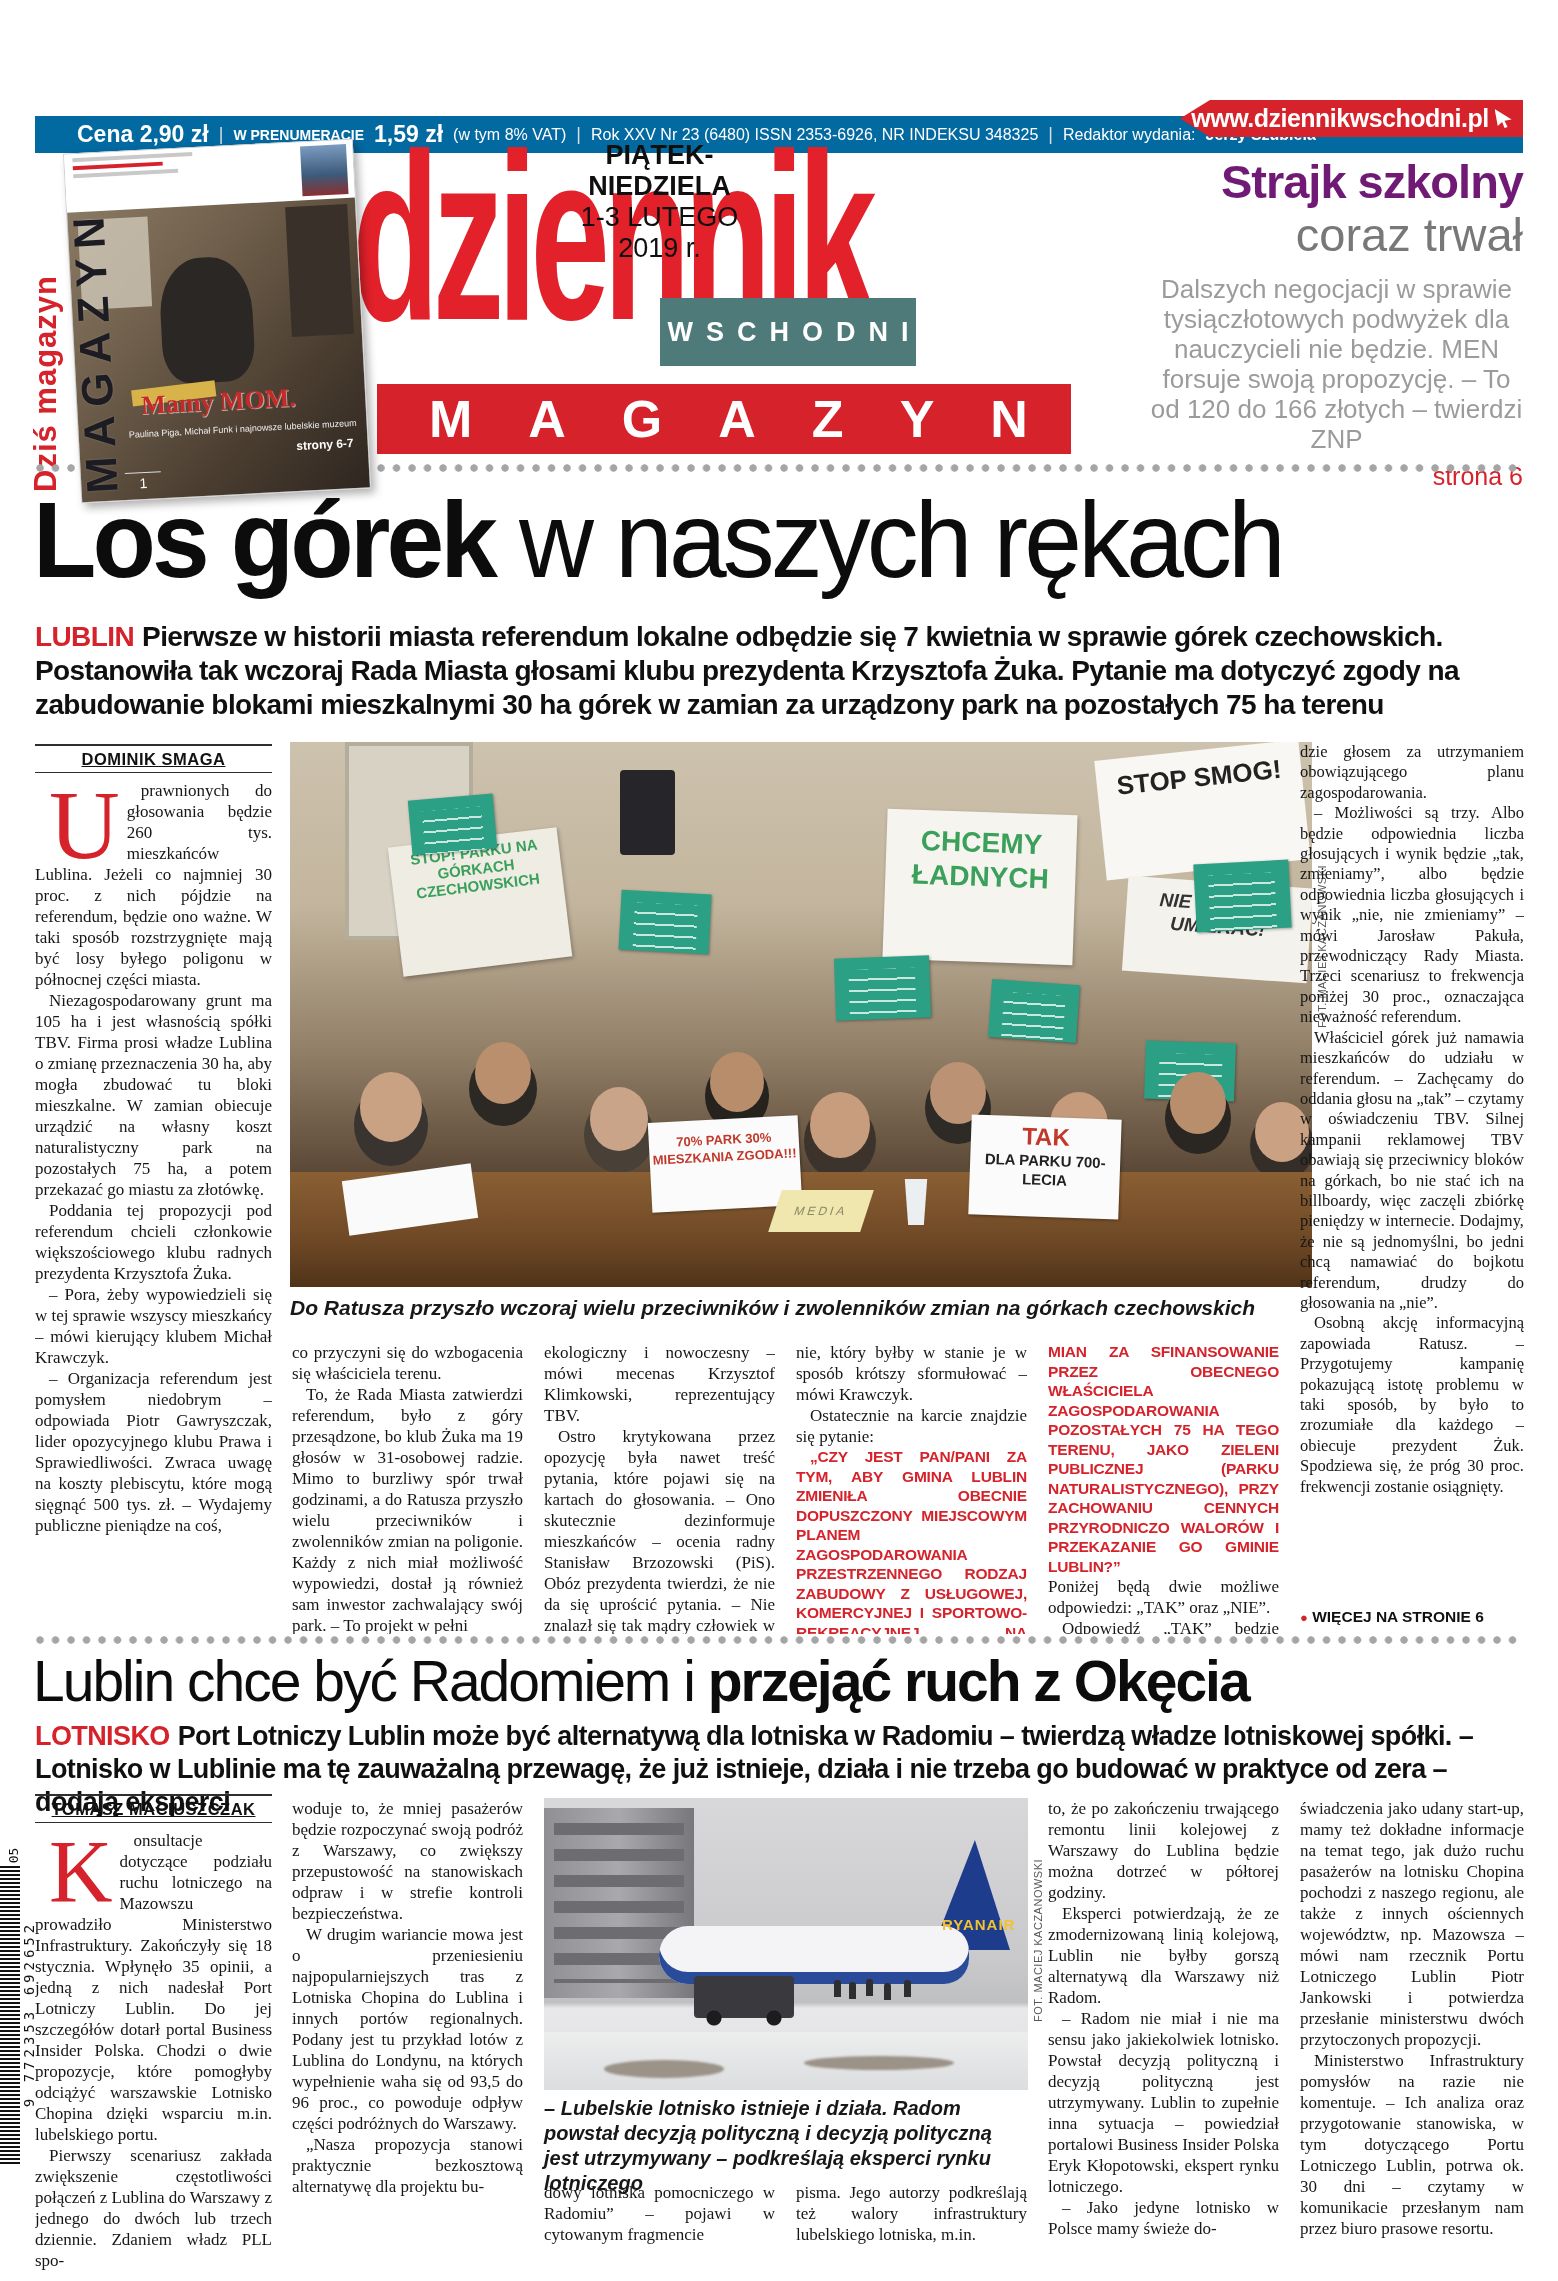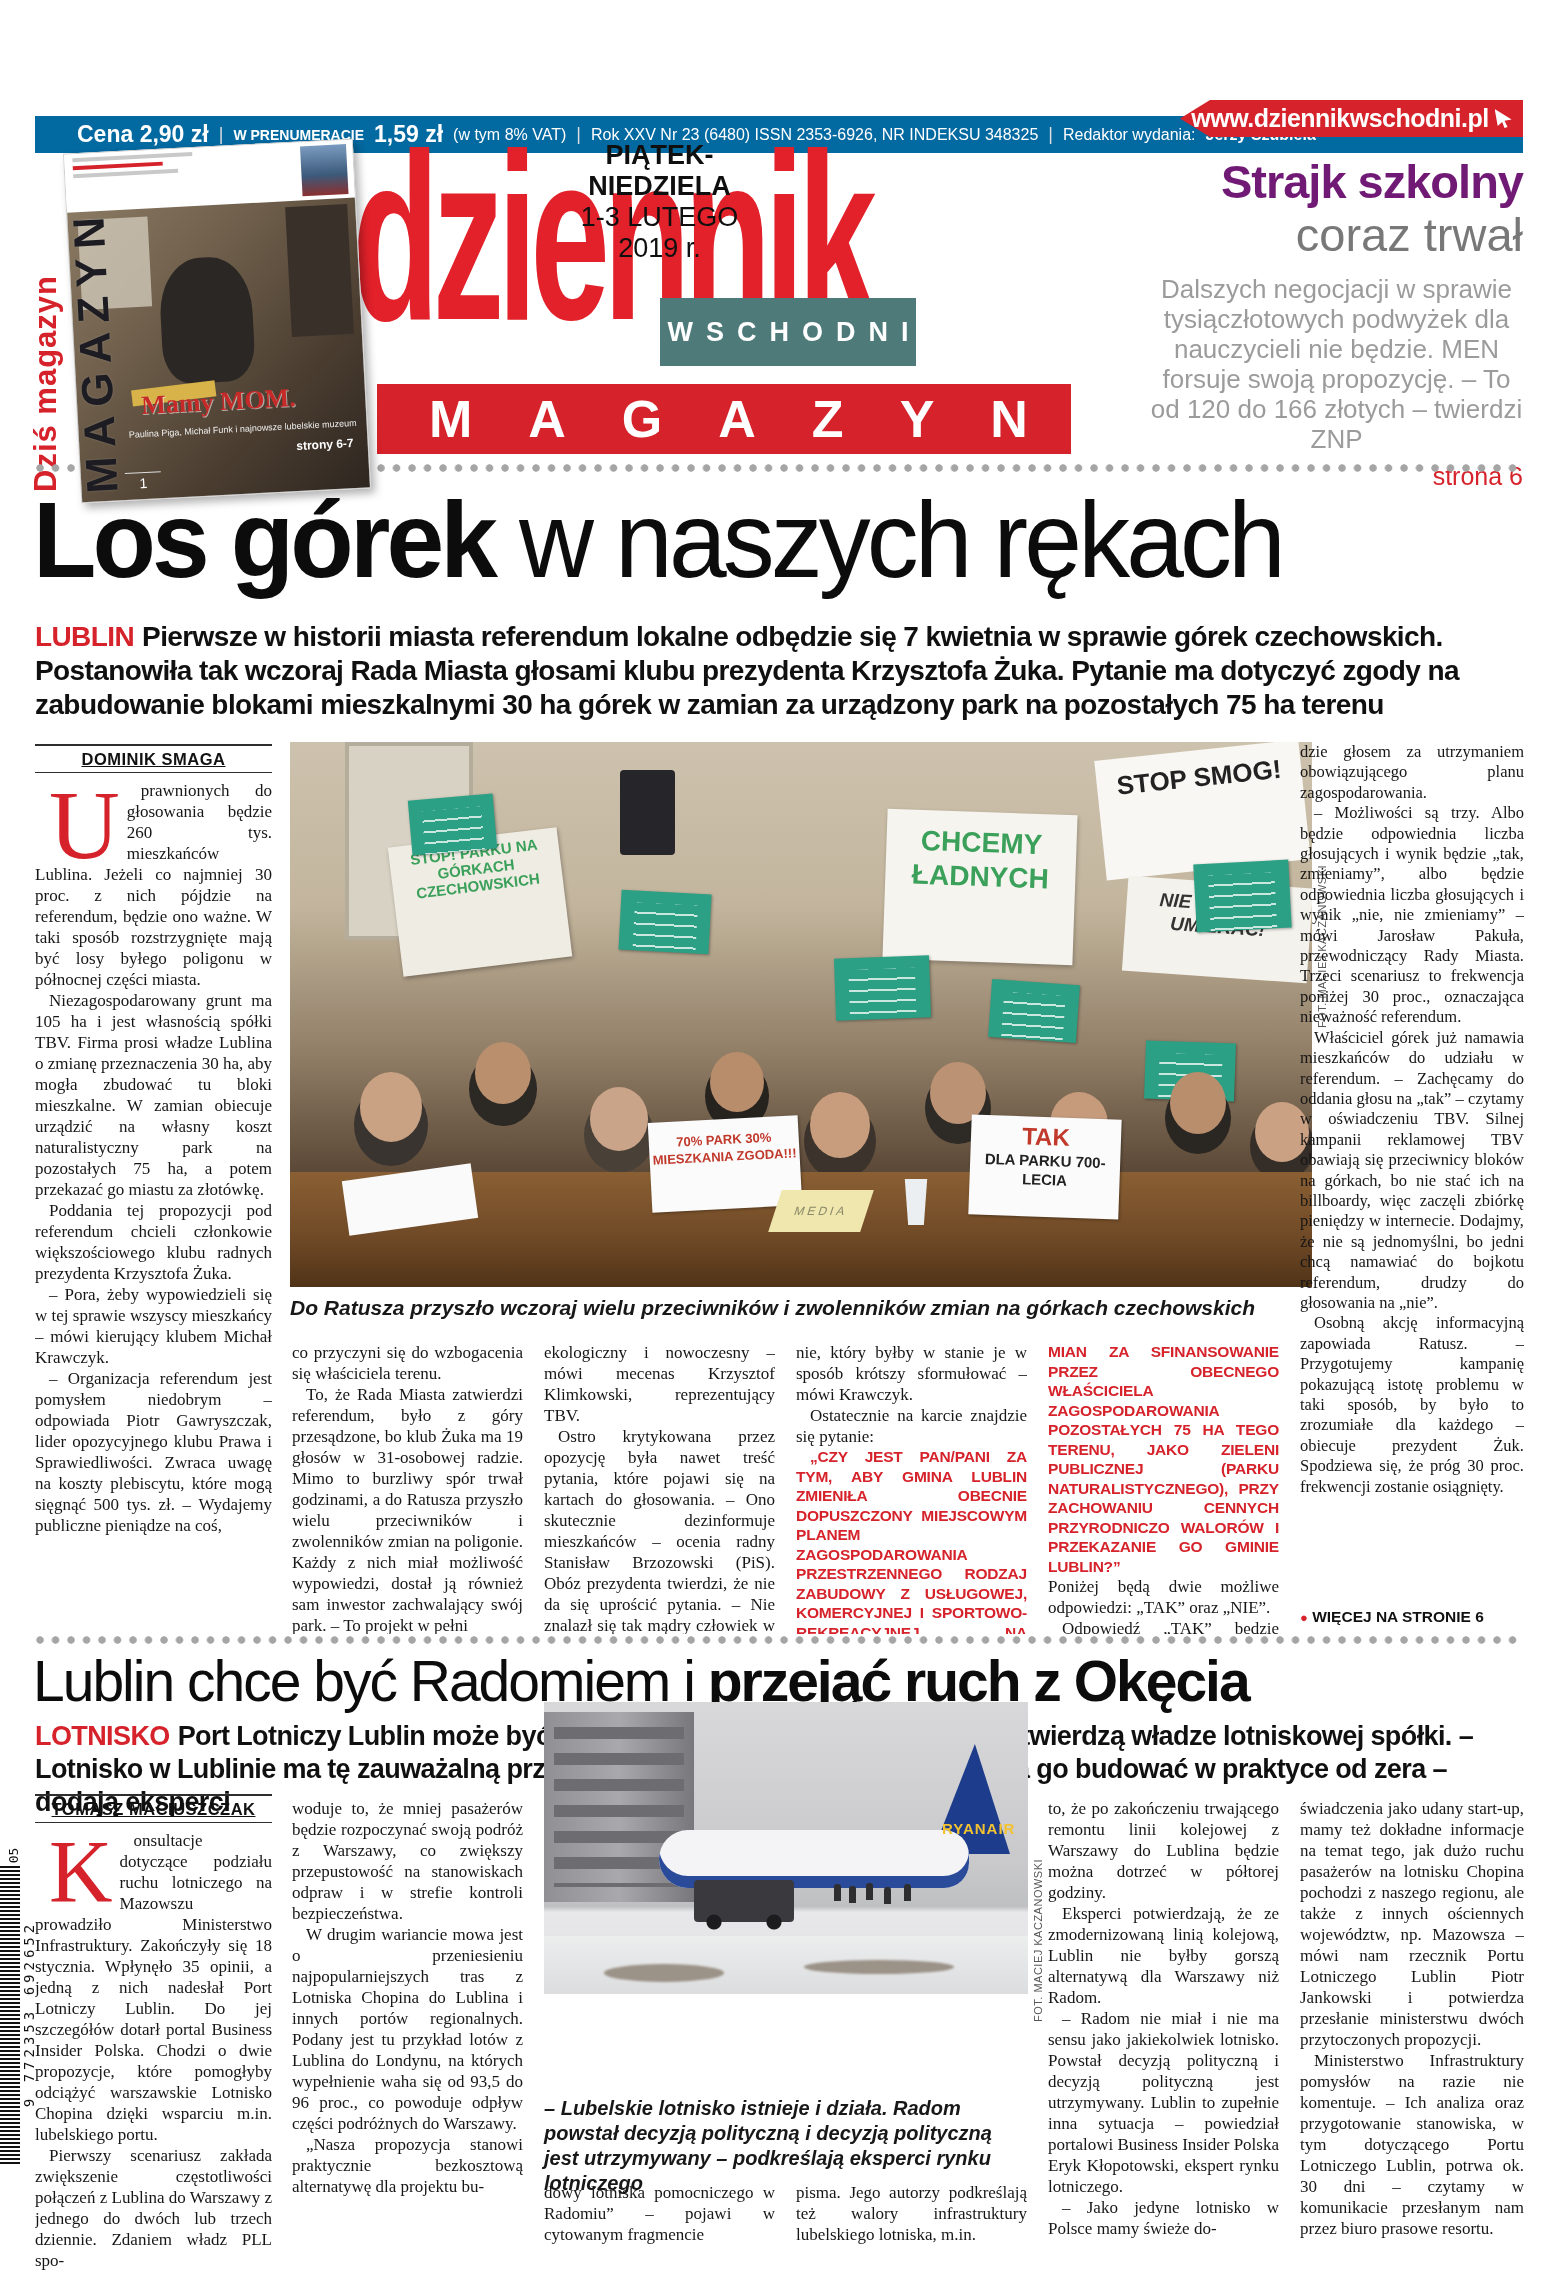--- a/index.html
+++ b/index.html
@@ -128,21 +128,21 @@
   .p1-sheet{position:absolute;background:#fbfbfb;box-shadow:1px 1px 3px rgba(0,0,0,.35);text-align:center;
             font-weight:bold;}
   .p1-sheet.s1{left:360px;bottom:78px;width:150px;height:90px;transform:rotate(-3deg);color:#c0392b;
                font-size:13px;line-height:17px;padding-top:12px;box-sizing:border-box;}
   .p1-sheet.s2{left:680px;bottom:70px;width:150px;height:100px;transform:rotate(2deg);box-sizing:border-box;
                padding-top:6px;}
   .p1-sheet.s2 .tak{color:#c0392b;font-size:24px;}
   .p1-sheet.s2 .rest{color:#222;font-size:15px;line-height:19px;}
   .p1-paper{position:absolute;left:55px;bottom:60px;width:130px;height:55px;background:#fafafa;transform:rotate(-8deg);}
   
-  #photo2{left:544px;top:1702px;width:484px;height:292px;
+  #photo2{left:544px;top:1798px;width:484px;height:292px;
           background:linear-gradient(180deg,#d8d8da 0%,#c9c9cc 55%,#bfc0c2 70%,#e8e8ea 72%,#dfdfe2 100%);}
   .p2-bridge{position:absolute;left:0;top:10px;width:150px;height:190px;
              background:linear-gradient(90deg,#8f8f94 0%,#a8a8ad 50%,#77777c 100%);}
   .p2-bridge:after{content:"";position:absolute;left:10px;top:15px;right:10px;bottom:15px;
              background:repeating-linear-gradient(180deg,#6c6c71 0 12px,transparent 12px 26px);}
   .p2-fuse{position:absolute;left:115px;top:128px;width:310px;height:58px;background:#f4f4f6;
            border-radius:30px 26px 26px 30px;box-shadow:inset 0 -12px 0 #2a4a9a;}
   .p2-tail{position:absolute;left:388px;top:42px;width:78px;height:110px;background:#1e3c8c;
            clip-path:polygon(55% 0,100% 100%,0 100%);}
   .p2-airline{position:absolute;left:398px;top:118px;color:#f2c230;font-weight:bold;font-size:15px;

